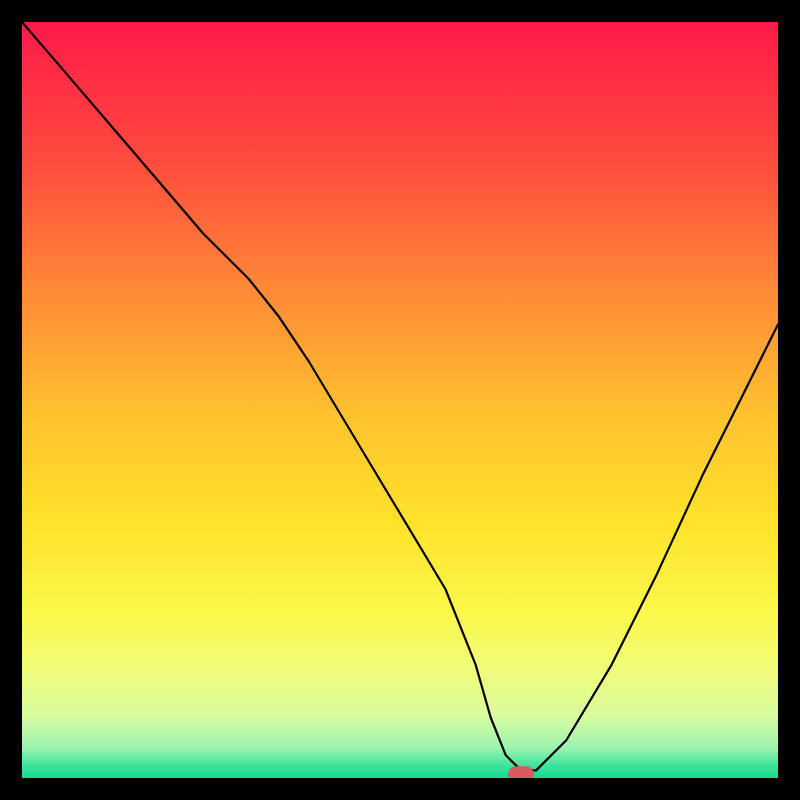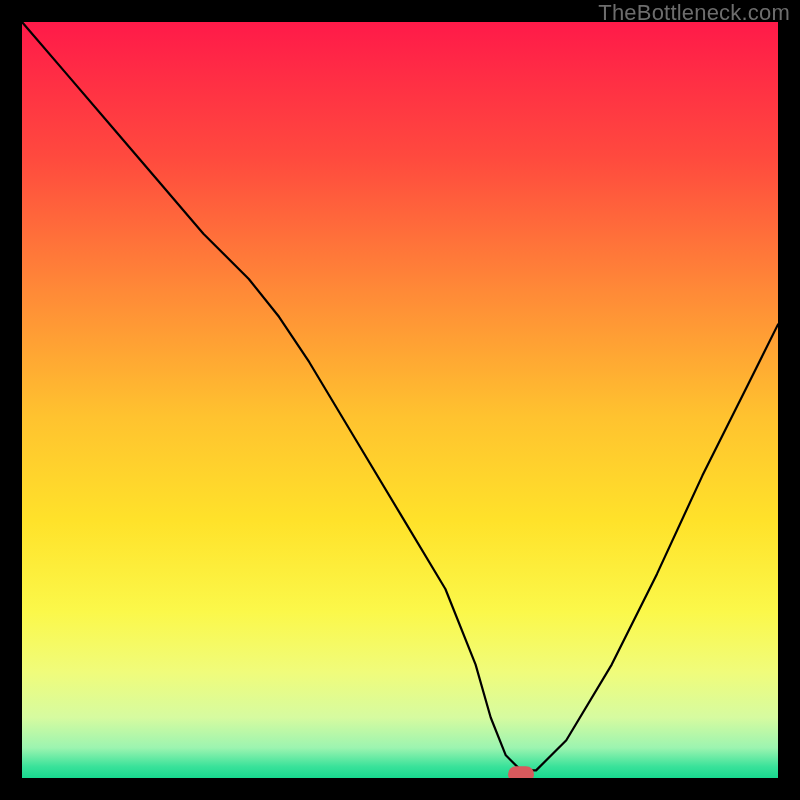--- a/index.html
+++ b/index.html
@@ -72,15 +72,14 @@
             <stop offset="98.5%" stop-color="#39e29a"></stop>
             <stop offset="100%" stop-color="#18d88f"></stop>
           </linearGradient>
       </defs>
       <rect x="0" y="0" width="756" height="756" fill="url(#bg-grad)"></rect>
       <path id="curve-path" class="curve" d="M0.0 0.0 L45.4 52.9 L90.7 105.8 L136.1 158.8 L181.4 211.7 L226.8 257.0 L257.0 294.8 L287.3 340.2 L332.6 415.8 L378.0 491.4 L423.4 567.0 L453.6 642.6 L468.7 695.5 L483.8 733.3 L499.0 748.4 L514.1 748.4 L544.3 718.2 L589.7 642.6 L635.0 551.9 L680.4 453.6 L725.8 362.9 L756.0 302.4"></path>
       <rect id="marker-rect" class="marker" width="26" height="16" rx="8" ry="8" x="486.0" y="744.2" fill="#d85a5d"></rect>
     </svg>
   </div>
 
-  <div class="watermark">TheBottleneck.com</div>
 
 </div>
 
 </body></html>

